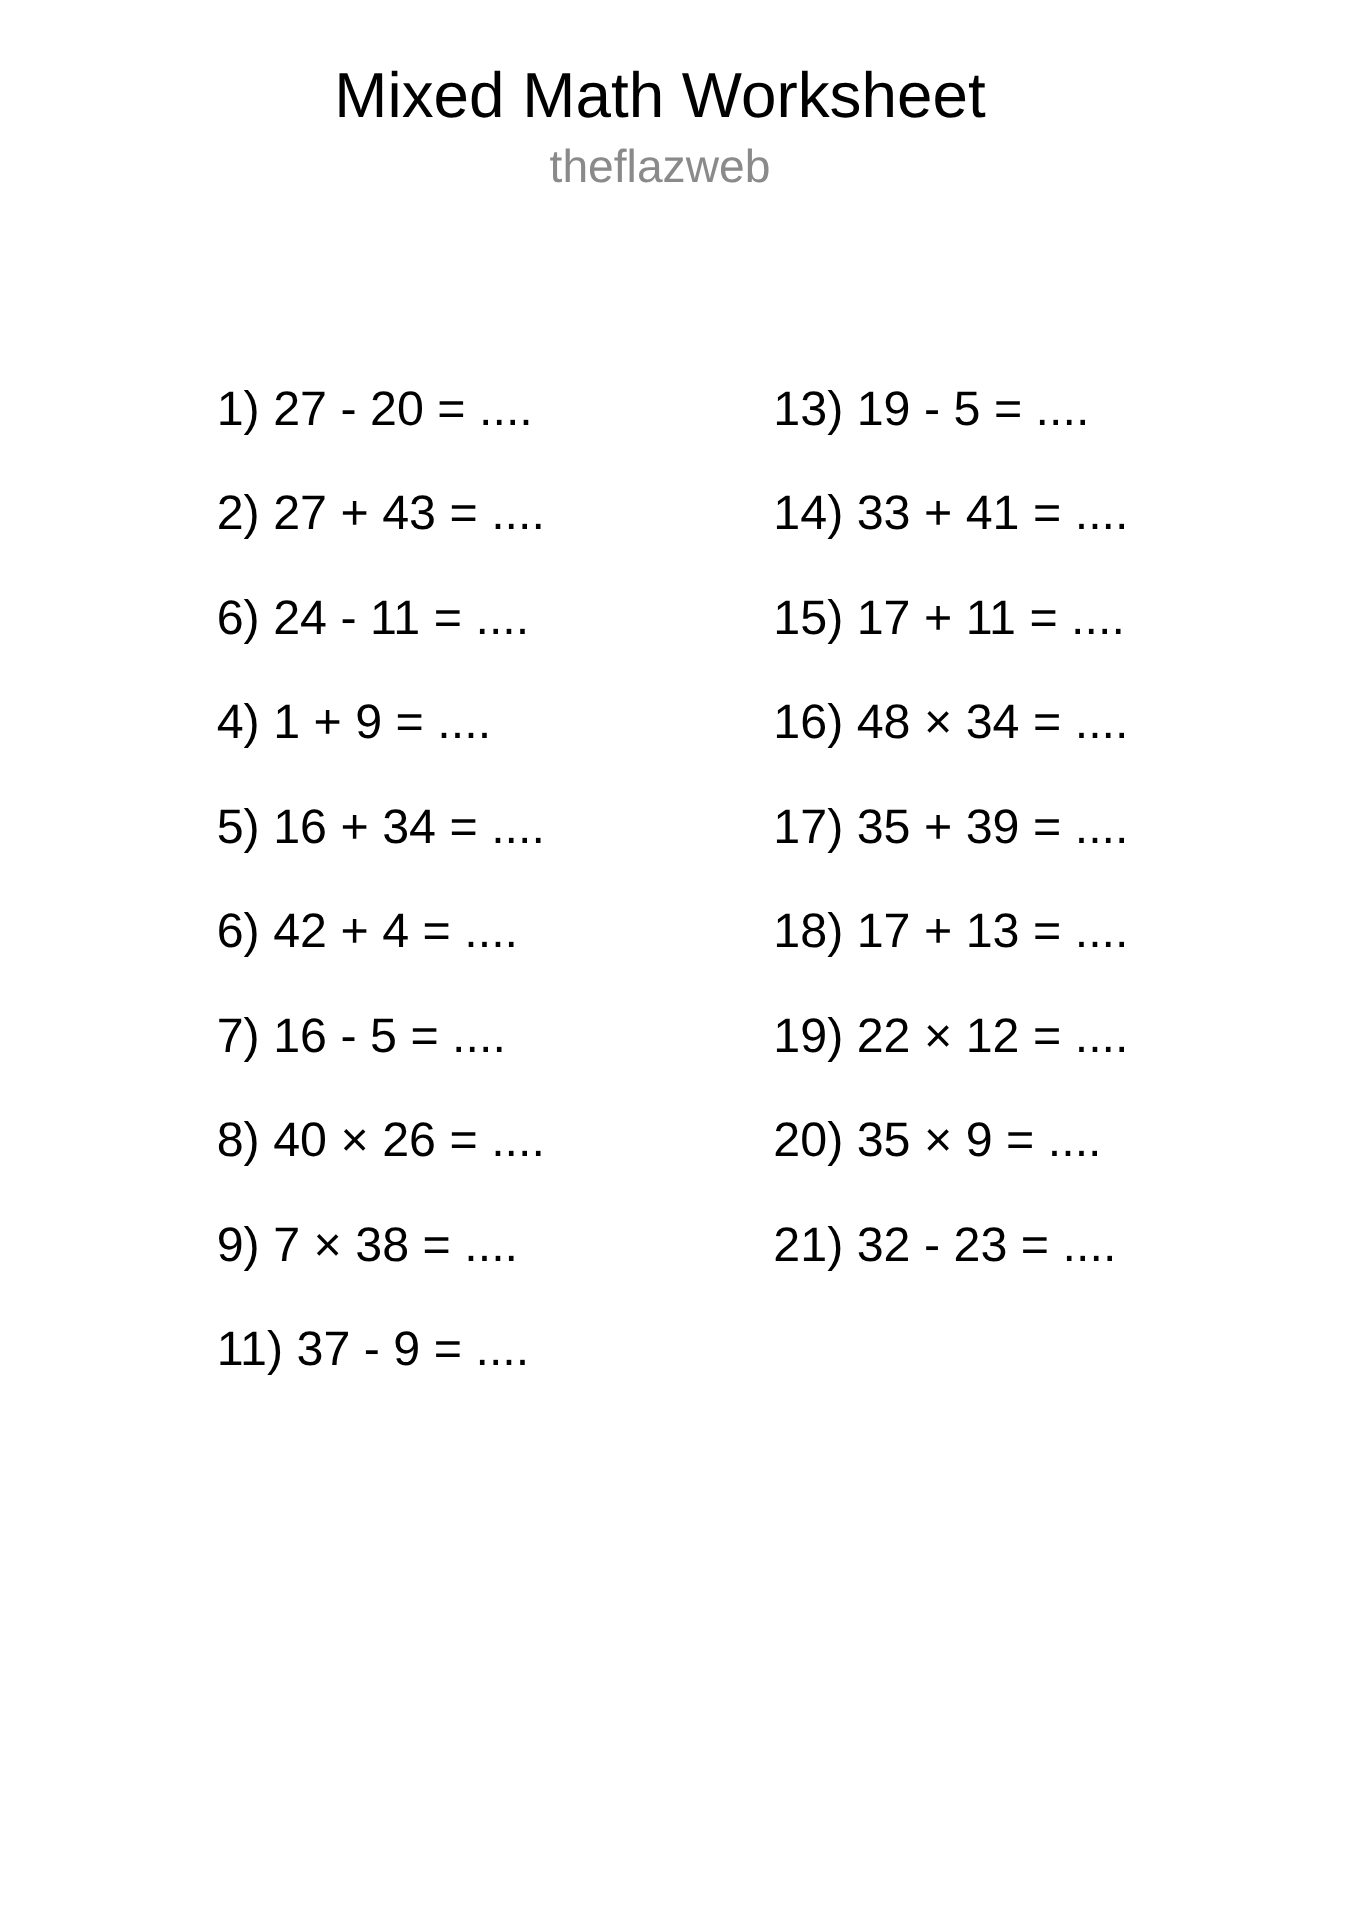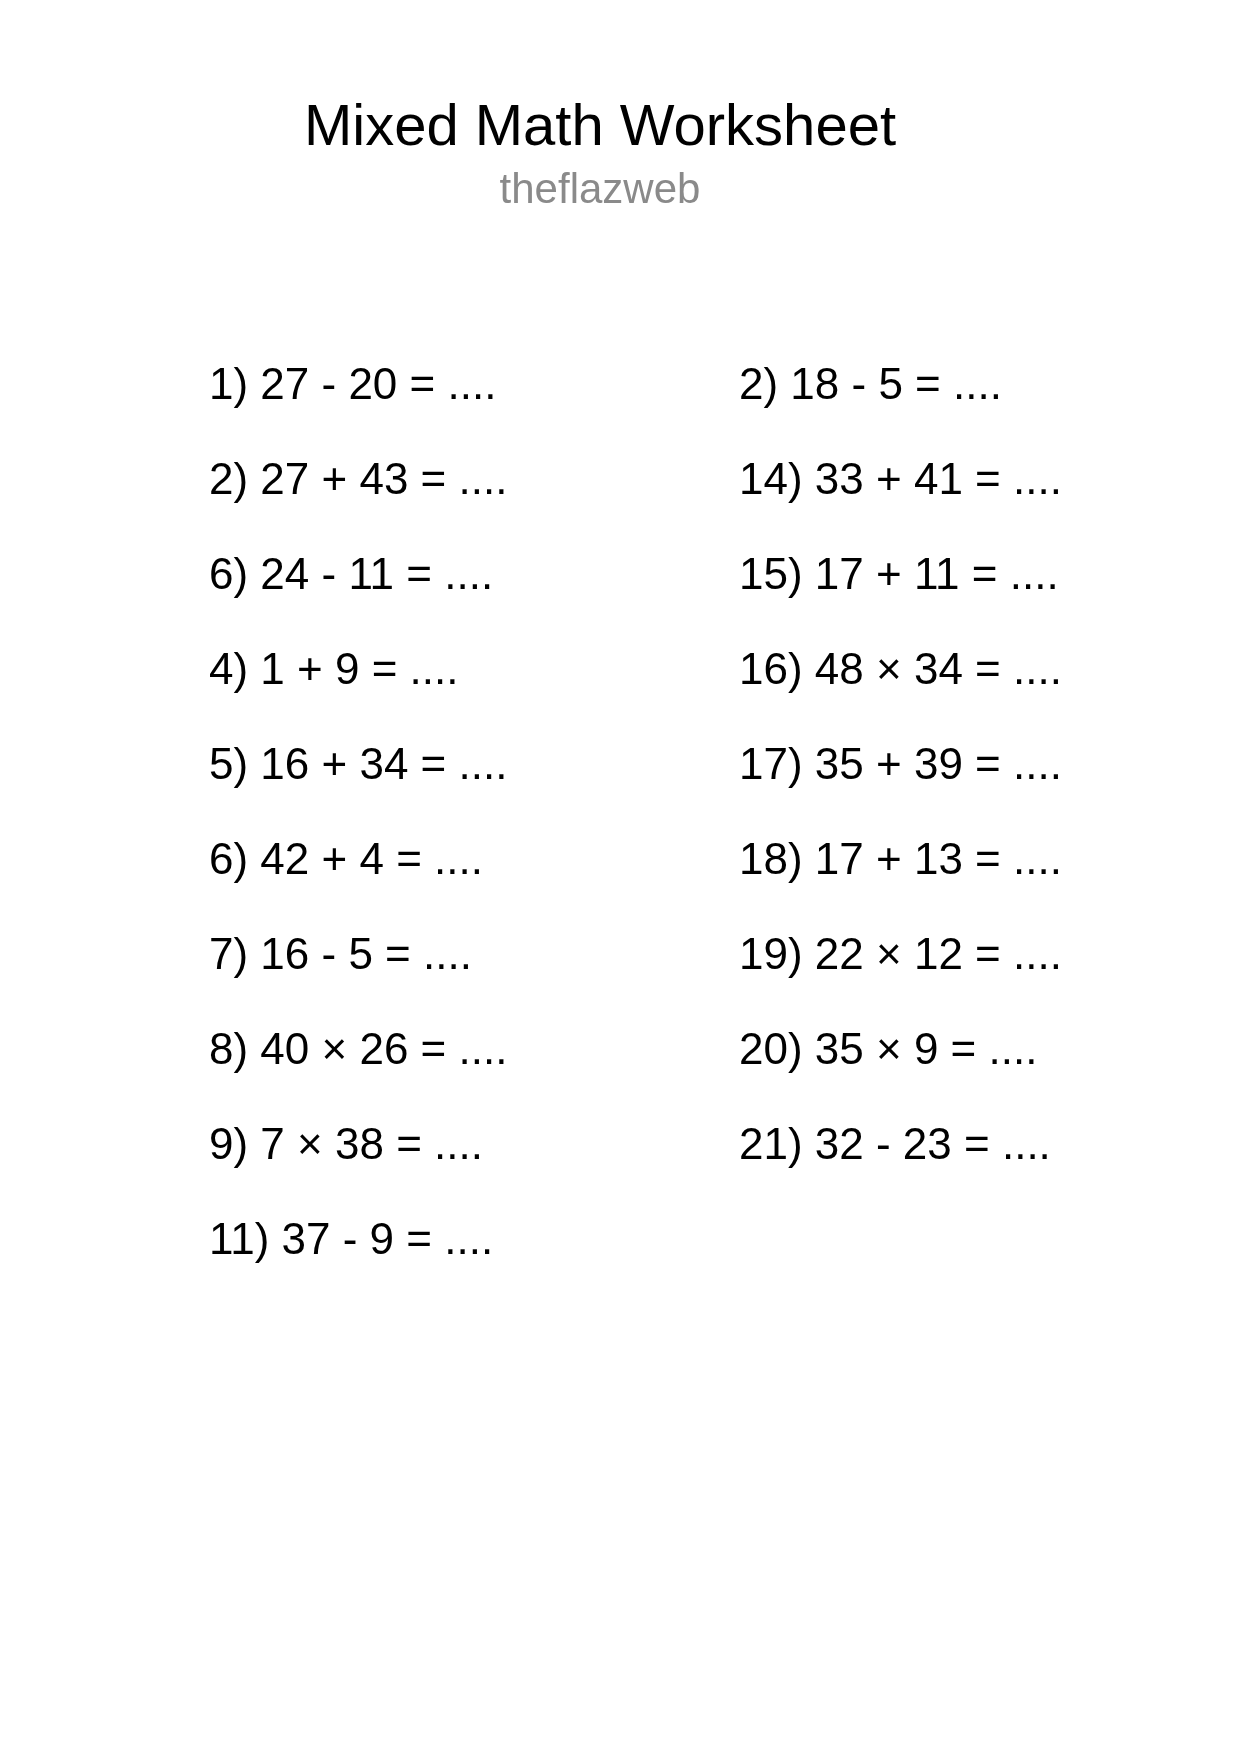--- a/index.html
+++ b/index.html
@@ -17,21 +17,21 @@
   .page {
     position: relative;
     width: 1240px;
     height: 1754px;
     background: #ffffff;
     overflow: hidden;
   }
   .header {
     width: 1200px;
     text-align: center;
-    padding-top: 96px;
+    padding-top: 58px;
   }
   .title {
     font-size: 58px;
     line-height: 1;
     color: #000000;
     margin: 0;
     font-weight: 400;
   }
   .subtitle {
     font-size: 42px;
@@ -44,21 +44,21 @@
   .problems {
     position: absolute;
     top: 350px;
     left: 197px;
     right: 0;
     display: flex;
     flex-direction: row;
   }
   .col {
     list-style: none;
-    margin: 12px;
+    margin: 0;
     padding: 0;
   }
   .col-left {
     width: 506px;
     flex: 0 0 506px;
   }
   .col-right {
     flex: 1 1 auto;
   }
   .problem {
@@ -88,21 +88,21 @@
       <li class="problem">4) 1 + 9 = ....</li>
       <li class="problem">5) 16 + 34 = ....</li>
       <li class="problem">6) 42 + 4 = ....</li>
       <li class="problem">7) 16 - 5 = ....</li>
       <li class="problem">8) 40 × 26 = ....</li>
       <li class="problem">9) 7 × 38 = ....</li>
       <li class="problem">11) 37 - 9 = ....</li>
     </ul>
 
     <ul class="col col-right">
-      <li class="problem">2) 18 - 5 = ....</li>
+      <li class="problem">13) 19 - 5 = ....</li>
       <li class="problem">14) 33 + 41 = ....</li>
       <li class="problem">15) 17 + 11 = ....</li>
       <li class="problem">16) 48 × 34 = ....</li>
       <li class="problem">17) 35 + 39 = ....</li>
       <li class="problem">18) 17 + 13 = ....</li>
       <li class="problem">19) 22 × 12 = ....</li>
       <li class="problem">20) 35 × 9 = ....</li>
       <li class="problem">21) 32 - 23 = ....</li>
     </ul>
 

